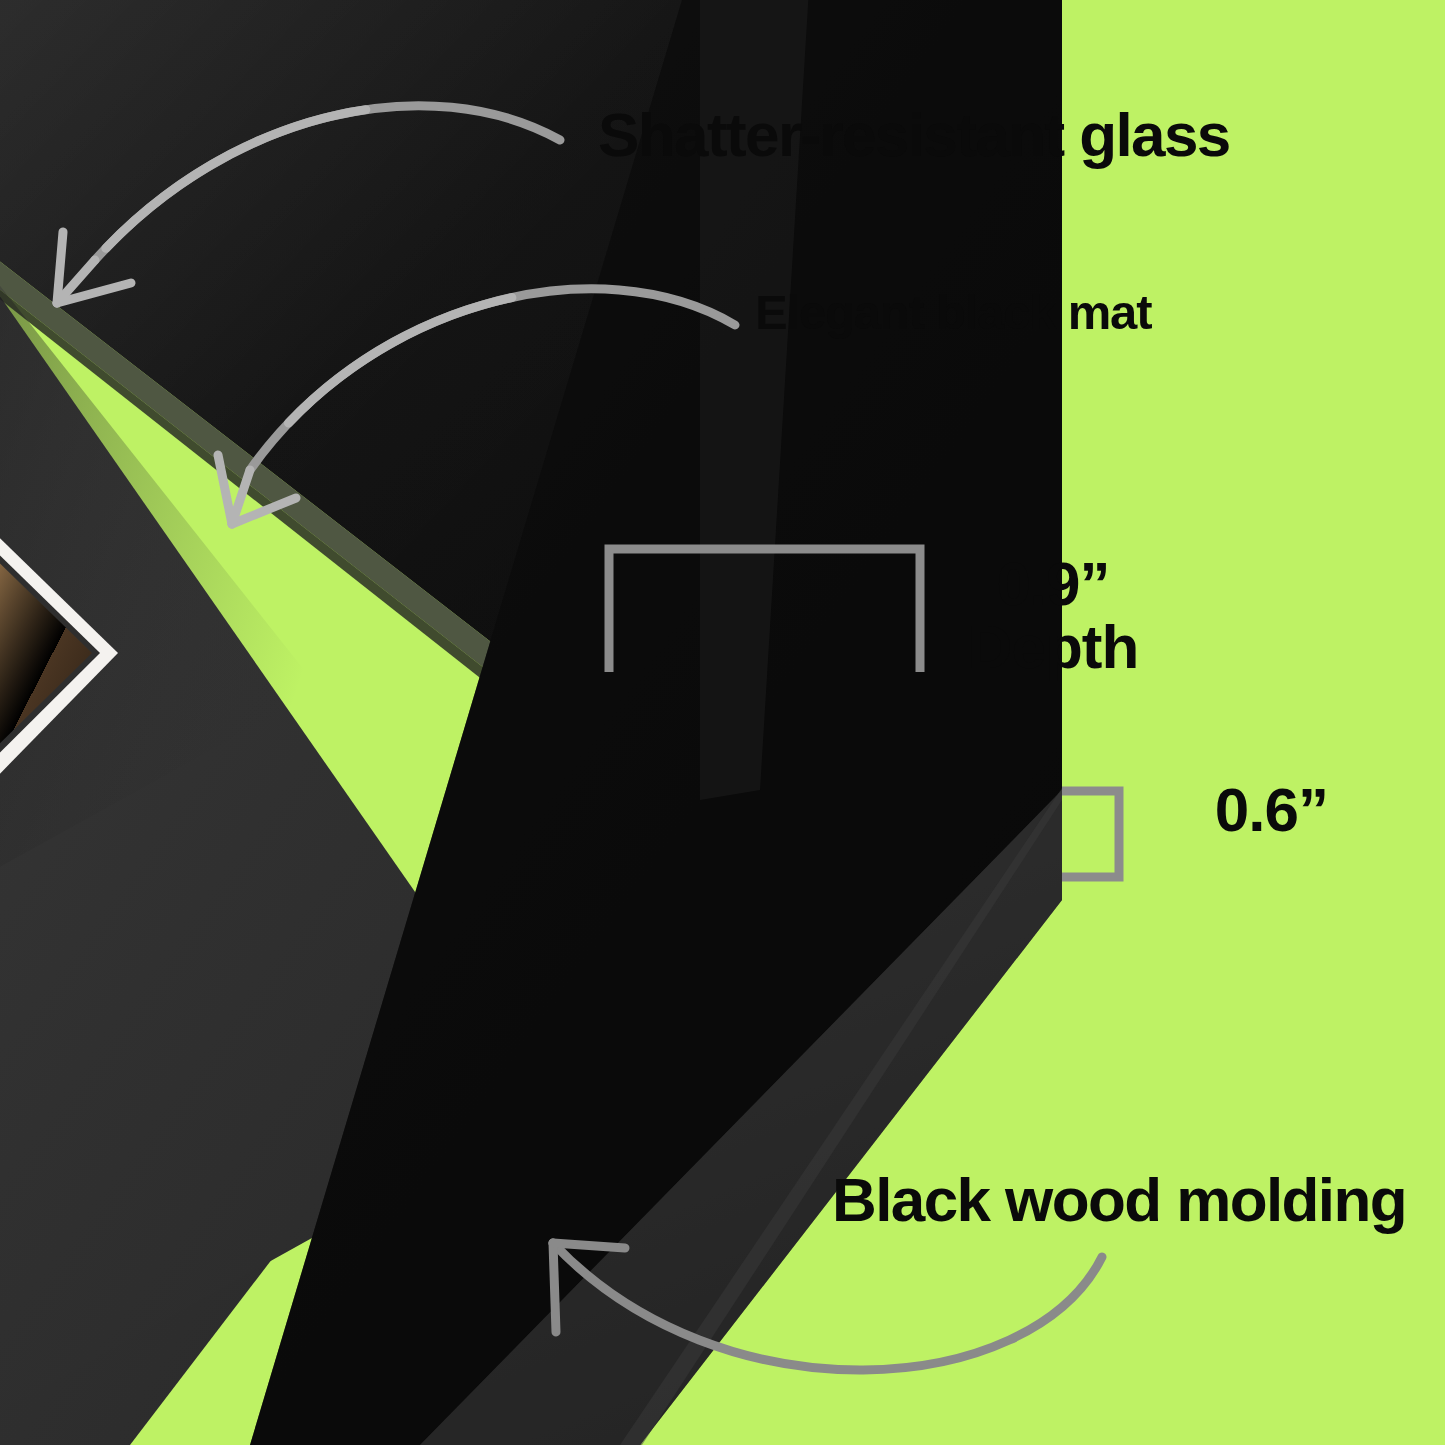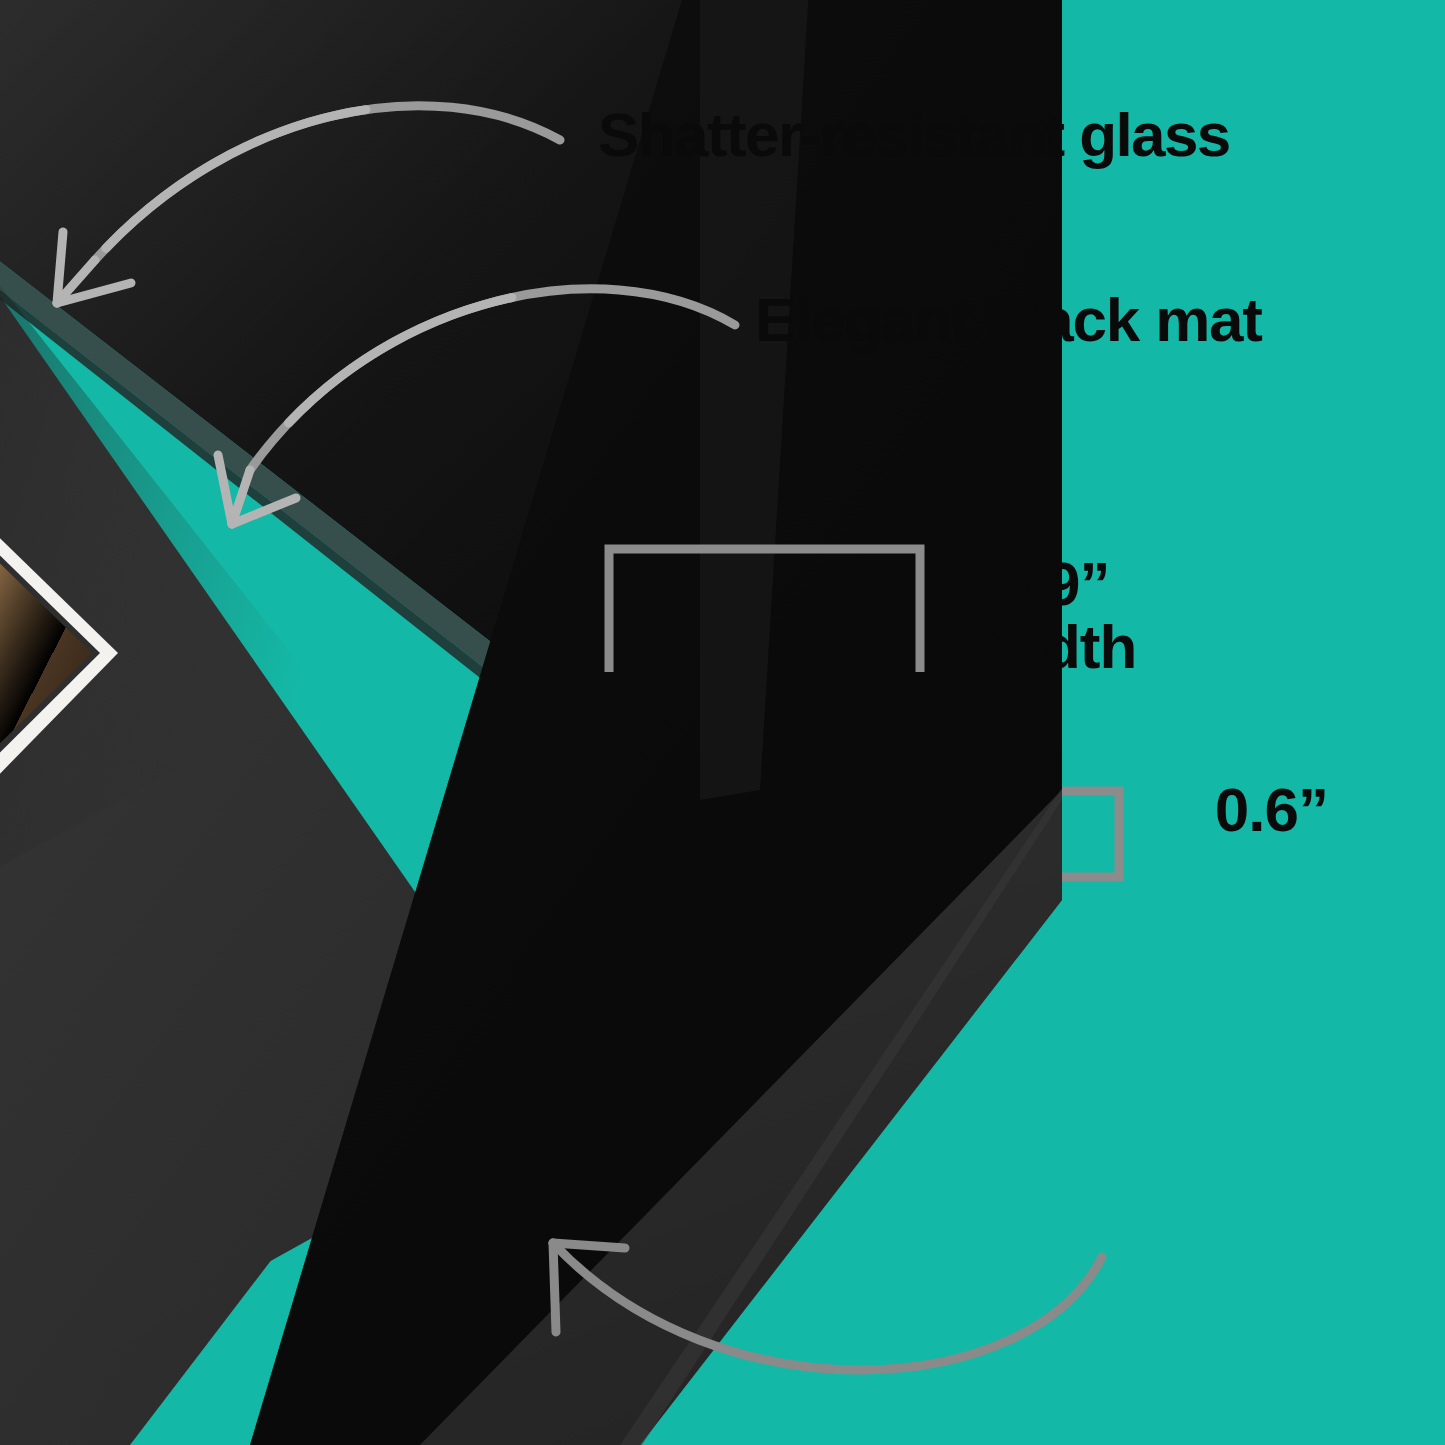--- a/index.html
+++ b/index.html
@@ -4,41 +4,41 @@
 <style>
   html, body {
     margin: 0;
     padding: 0;
     background: #ffffff;
   }
   #stage {
     position: relative;
     width: 1445px;
     height: 1445px;
-    background: #14b8a6;
+    background: #bef264;
     overflow: hidden;
     font-family: "Liberation Sans", sans-serif;
   }
   #art {
     position: absolute;
     inset: 0;
     width: 1445px;
     height: 1445px;
   }
   .callout {
     position: absolute;
     color: #0a0a0a;
     font-family: "Liberation Sans", sans-serif;
     font-weight: bold;
     letter-spacing: -0.5px;
     white-space: nowrap;
     line-height: 1.02;
   }
   .lbl-glass   { left: 598px;  top: 103px;  font-size: 62px; letter-spacing: -1.6px; }
-  .lbl-mat     { left: 755px;  top: 288px;  font-size: 62px; letter-spacing: -1.2px; }
+  .lbl-mat     { left: 755px;  top: 288px;  font-size: 49px; letter-spacing: -1.2px; }
   .lbl-molding { left: 832px;  top: 1168px; font-size: 62px; letter-spacing: -1.6px; }
 
   .dim {
     position: absolute;
     color: #0a0a0a;
     font-family: Liberation Sans, sans-serif;
     font-weight: bold;
     line-height: 1.02;
     text-align: center;
     white-space: nowrap;
@@ -157,23 +157,24 @@
       <path d="M 1102,1257 C 1030,1400 720,1420 553,1243"></path>
       <path d="M 553,1243 L 556,1332"></path>
       <path d="M 553,1243 L 625,1248"></path>
     </g>
   </svg>
 
   <div class="callout lbl-glass">Shatter-resistant glass</div>
 
   <div class="callout lbl-mat">Elegant black mat</div>
 
+  <div class="callout lbl-molding">Black wood molding</div>
 
   <div class="dim dim-width">
     <span class="dim-value">0.9”</span>
-    <span class="dim-name">Width</span>
+    <span class="dim-name">Depth</span>
   </div>
 
   <div class="dim dim-depth">
     <span class="dim-value">0.6”</span>
   </div>
 
 </div>
 
 </body></html>

